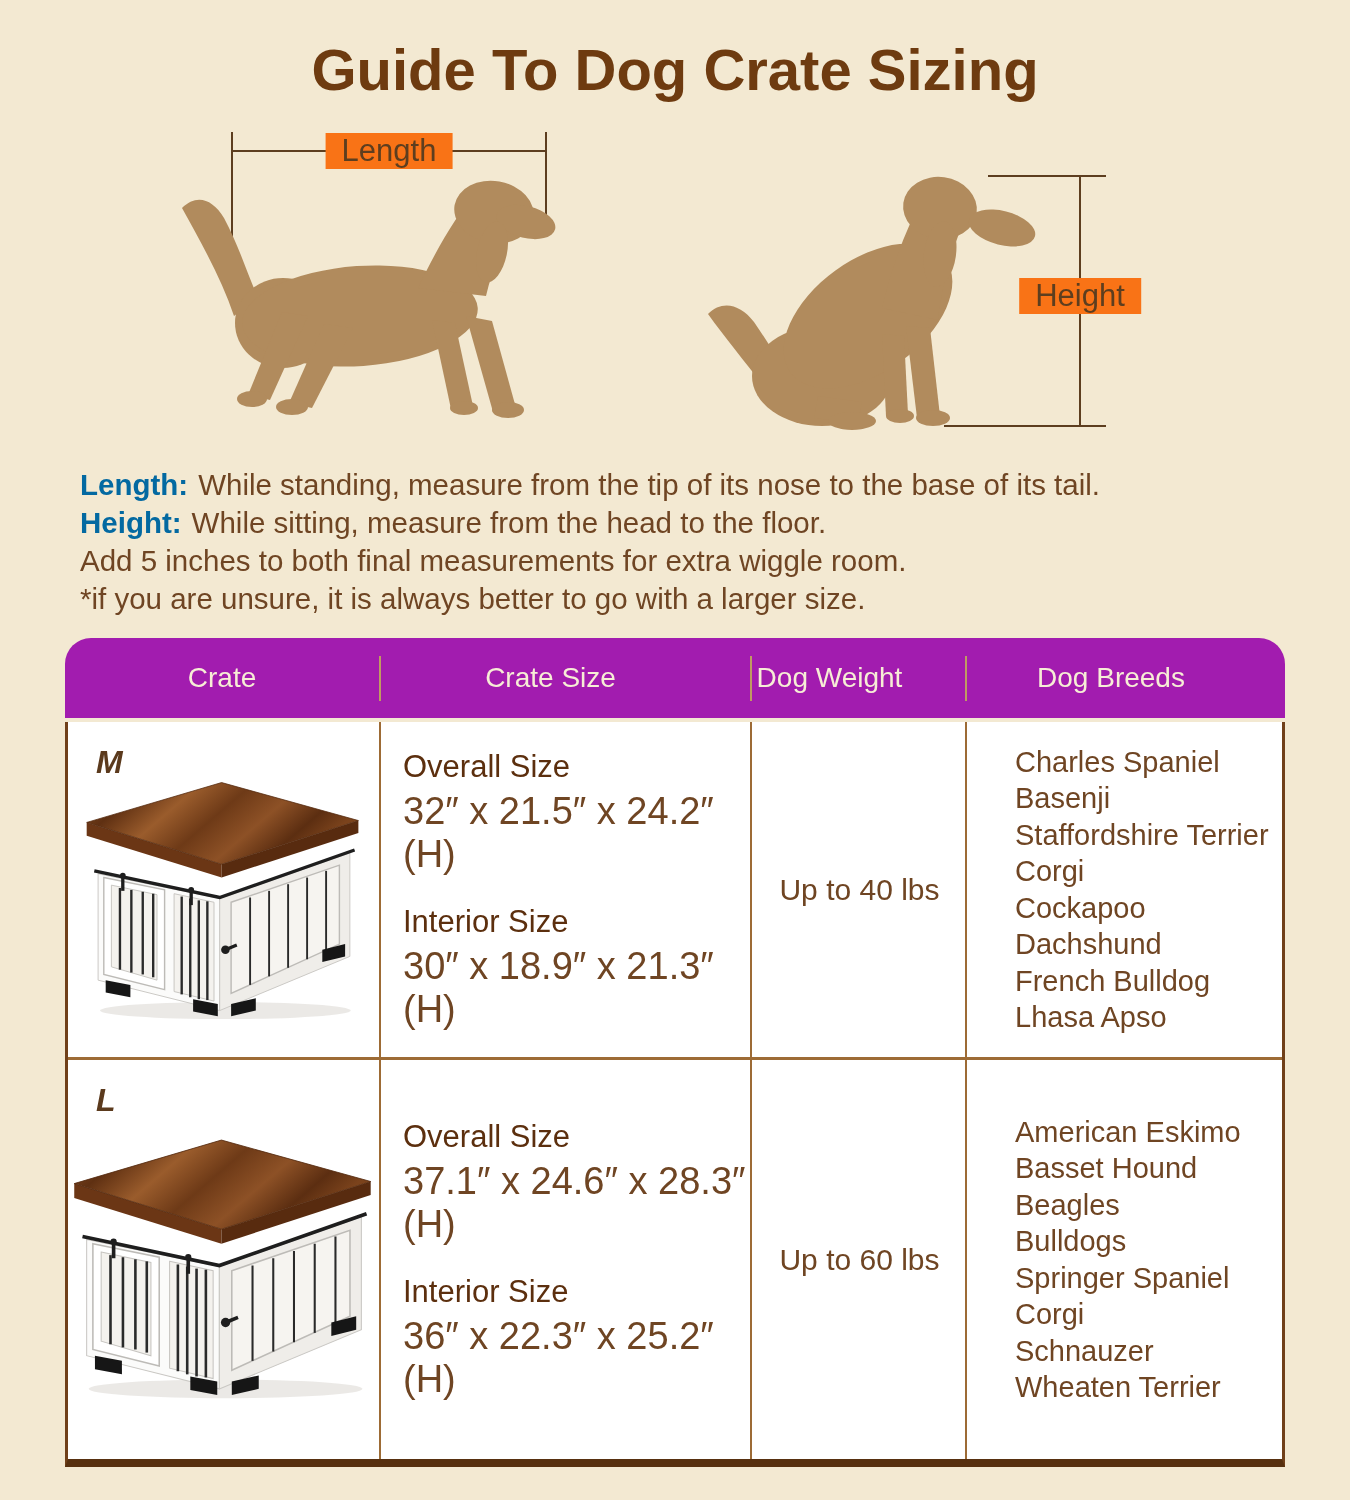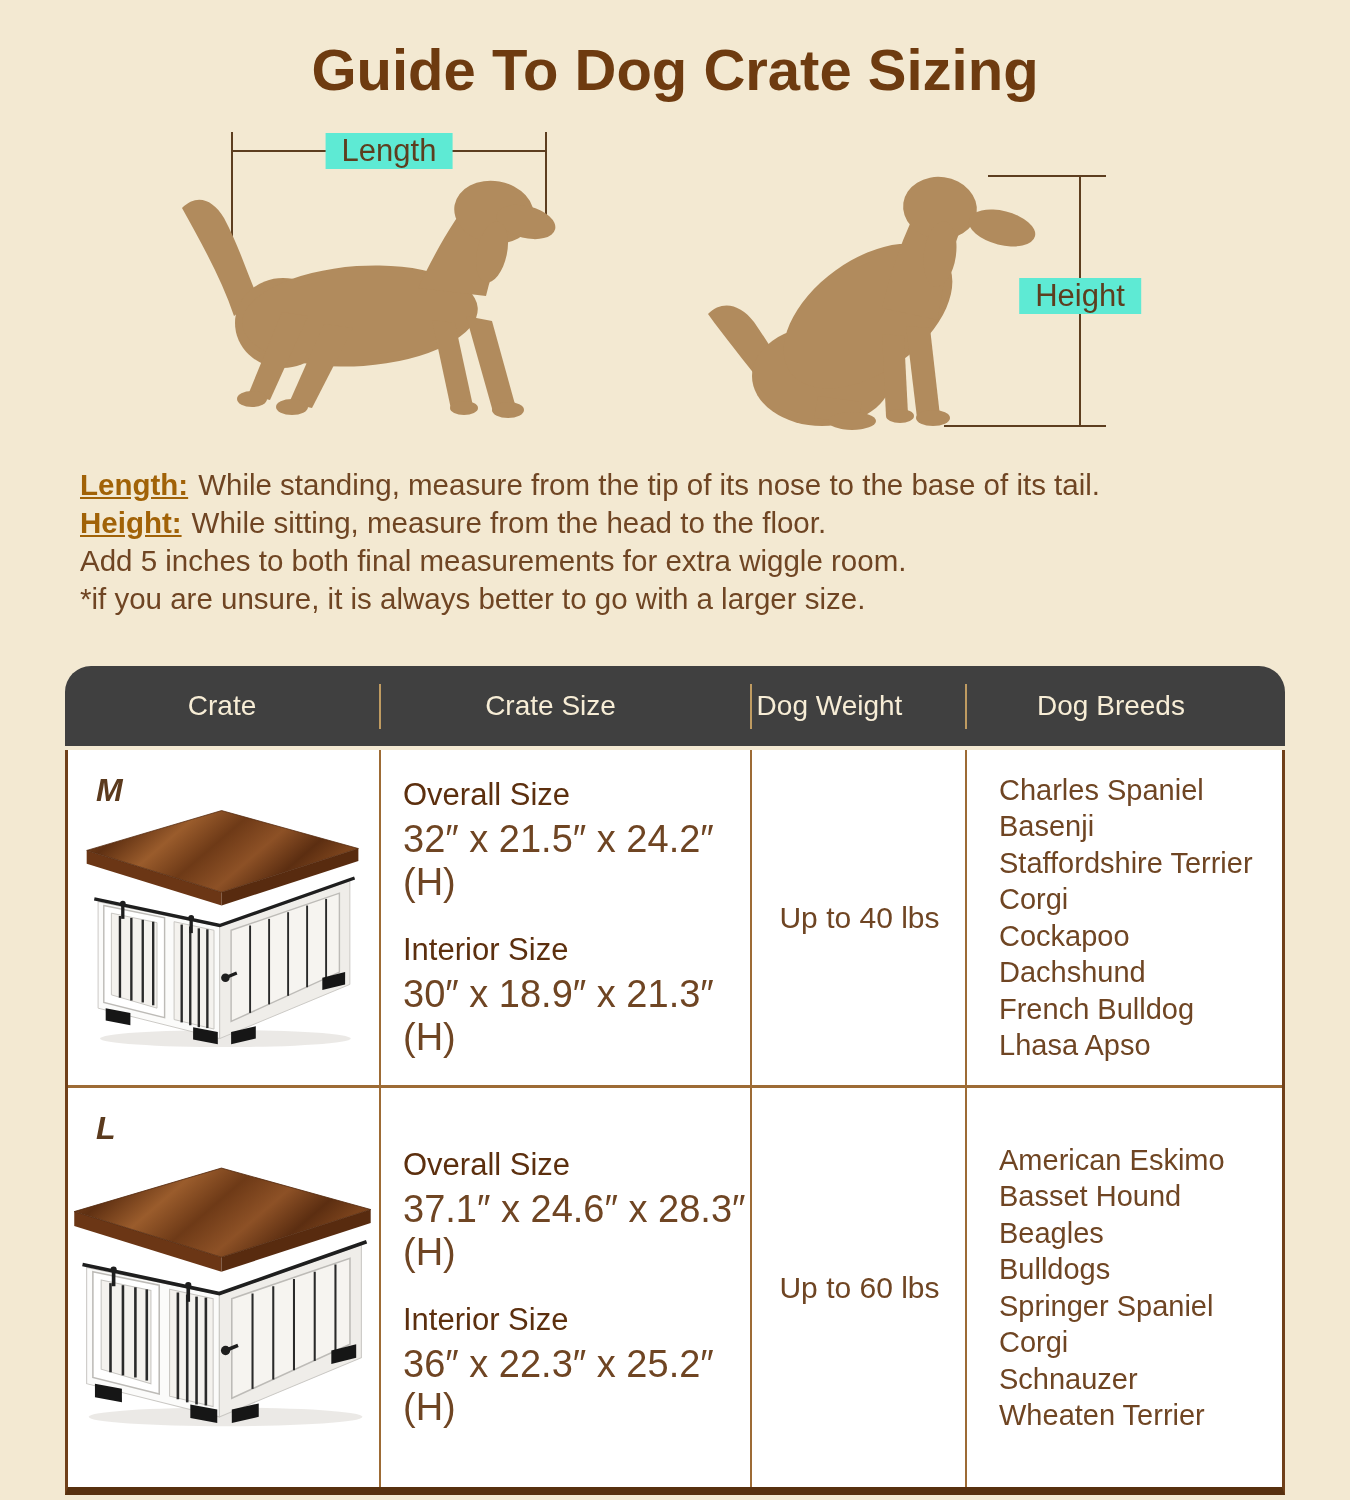--- a/index.html
+++ b/index.html
@@ -13,59 +13,59 @@
   }
   
   .mline{position:absolute;background:#5d3e1f;}
   .len-line{left:232px;top:150px;width:314px;height:2px;}
   .len-tick-left{left:231px;top:132px;width:2px;height:162px;}
   .len-tick-right{left:545px;top:132px;width:2px;height:100px;}
   .hgt-line{left:1079px;top:176px;width:2px;height:250px;}
   .hgt-tick-top{left:988px;top:175px;width:118px;height:2px;}
   .hgt-tick-bottom{left:944px;top:425px;width:162px;height:2px;}
   .measure-label{
-    position:absolute;background:#5eead4;padding:0 16px;
+    position:absolute;background:#f97316;padding:0 16px;
     font-size:31px;color:#5d3e1f;white-space:nowrap;
   }
   .len-label{left:389px;top:151px;transform:translate(-50%,-50%);}
   .hgt-label{left:1080px;top:296px;transform:translate(-50%,-50%);}
   .dog-standing{position:absolute;left:178px;top:158px;width:380px;height:275px;}
   .dog-sitting{position:absolute;left:700px;top:168px;width:360px;height:265px;}
   
   .instructions{
     position:absolute;left:80px;top:466px;width:1220px;
     font-size:29.5px;line-height:38px;color:#6f4523;
   }
-  .ins-label{font-weight:bold;color:#a16207;margin-right:10px;text-decoration:underline;}
+  .ins-label{font-weight:bold;color:#0369a1;margin-right:10px;}
   
   .size-table{position:absolute;left:65px;top:638px;width:1220px;}
   .t-header{
-    position:relative;height:80px;background:#404040;
-    border-radius:26px 26px 0 0;display:flex;align-items:center;margin-top:28px;
+    position:relative;height:80px;background:#a21caf;
+    border-radius:26px 26px 0 0;display:flex;align-items:center;
   }
   .th-cell{color:#f7edd6;font-size:28px;text-align:center;}
   .th-c1{width:314px;} .th-c2{width:343px;} .th-c3{width:215px;} .th-c4{flex:1;}
   .th-div{position:absolute;top:18px;height:45px;width:2px;background:#bf9b61;}
   .th-div1{left:314px;} .th-div2{left:685px;} .th-div3{left:900px;}
   .t-gap{height:4px;}
   .t-body{
     position:relative;background:#ffffff;
     border-left:3px solid #70401a;border-right:3px solid #70401a;
     border-bottom:8px solid #57300f;
   }
   .v-div{position:absolute;top:0;bottom:0;width:2px;background:#9d6b35;}
   .v-div1{left:311px;} .v-div2{left:682px;} .v-div3{left:897px;}
   .t-row{display:flex;}
   .row-m{height:335px;border-bottom:3px solid #9d6b35;}
   .row-l{height:399px;}
   .cell-crate{width:311px;position:relative;display:flex;align-items:center;justify-content:center;}
   .cell-size{width:373px;box-sizing:border-box;padding-left:24px;display:flex;flex-direction:column;justify-content:center;}
   .cell-weight{width:215px;display:flex;align-items:center;justify-content:center;font-size:30px;color:#6f4523;}
   .cell-breeds{
-    flex:1;box-sizing:border-box;padding-left:32px;display:flex;flex-direction:column;
+    flex:1;box-sizing:border-box;padding-left:48px;display:flex;flex-direction:column;
     justify-content:center;font-size:29px;line-height:36.5px;color:#6f4523;
   }
   .crate-tag{
     position:absolute;top:22px;left:28px;font-size:32px;font-style:italic;
     font-weight:bold;color:#5b3a1d;
   }
   .size-label{font-size:31px;font-weight:normal;color:#5c2f0e;}
   .size-value{font-size:38px;color:#6f4523;margin-top:5px;}
   .size-group + .size-group{margin-top:28px;}
   .crate-svg-m{width:285px;height:249px;margin-top:16px;}

